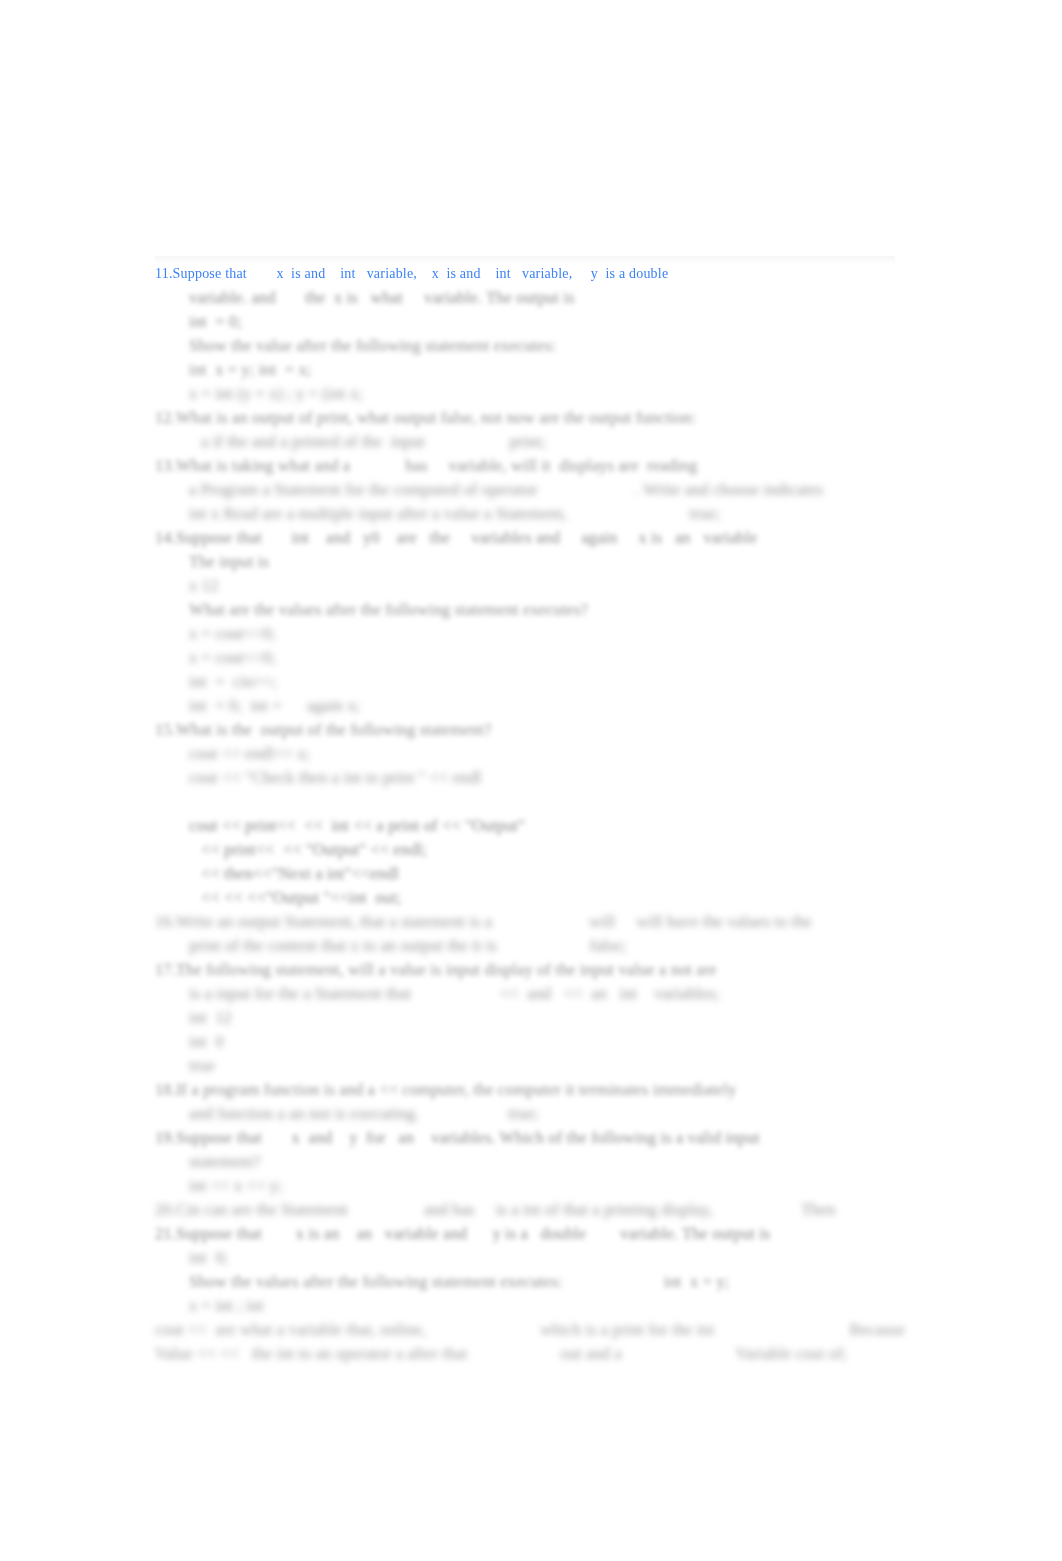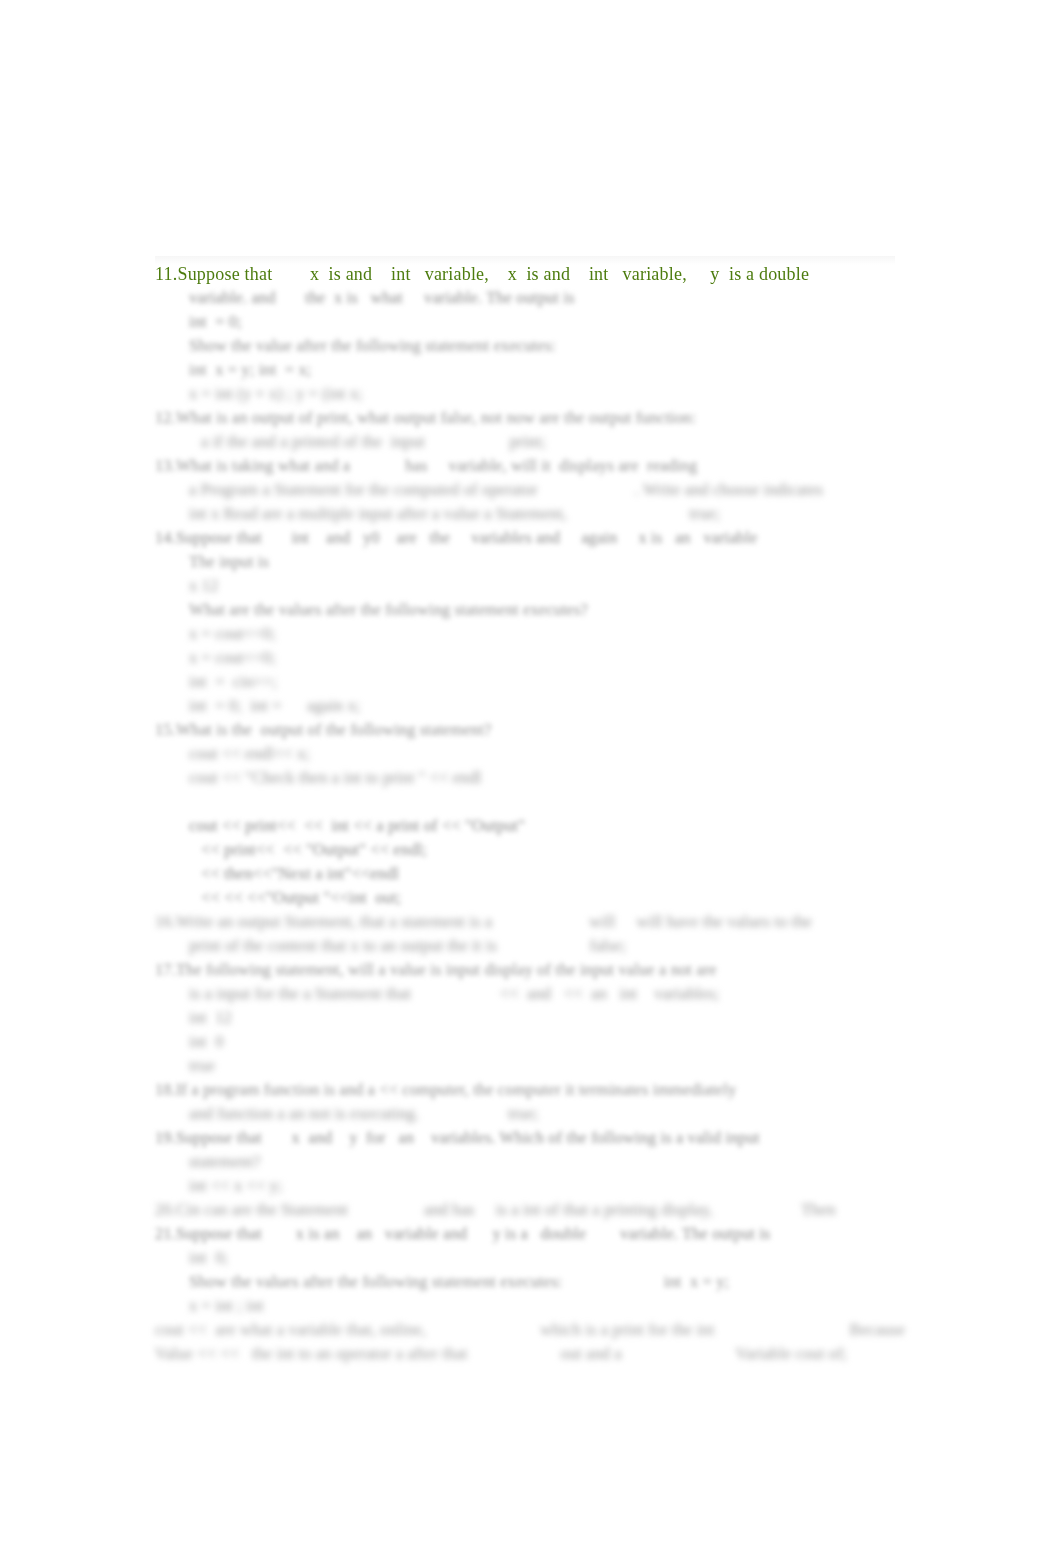--- a/index.html
+++ b/index.html
@@ -28,23 +28,23 @@
   .line {
     position: relative;
     white-space: pre;
     line-height: 24px;
     height: 24px;
     font-size: 17.5px;
     letter-spacing: 0.1px;
   }
   
   .sharp {
-    color: #4d7c0f;
+    color: #3b82f6;
     filter: none;
-    font-size: 18px;
+    font-size: 14px;
     letter-spacing: 0.2px;
   }
   
   .blur {
     color: #8d8d8d;
     filter: blur(2.6px);
     font-size: 16.5px;
   }
   .b1  { filter: blur(2.4px); color: #8a8a8a; }
   .b2  { filter: blur(2.7px); color: #919191; }

